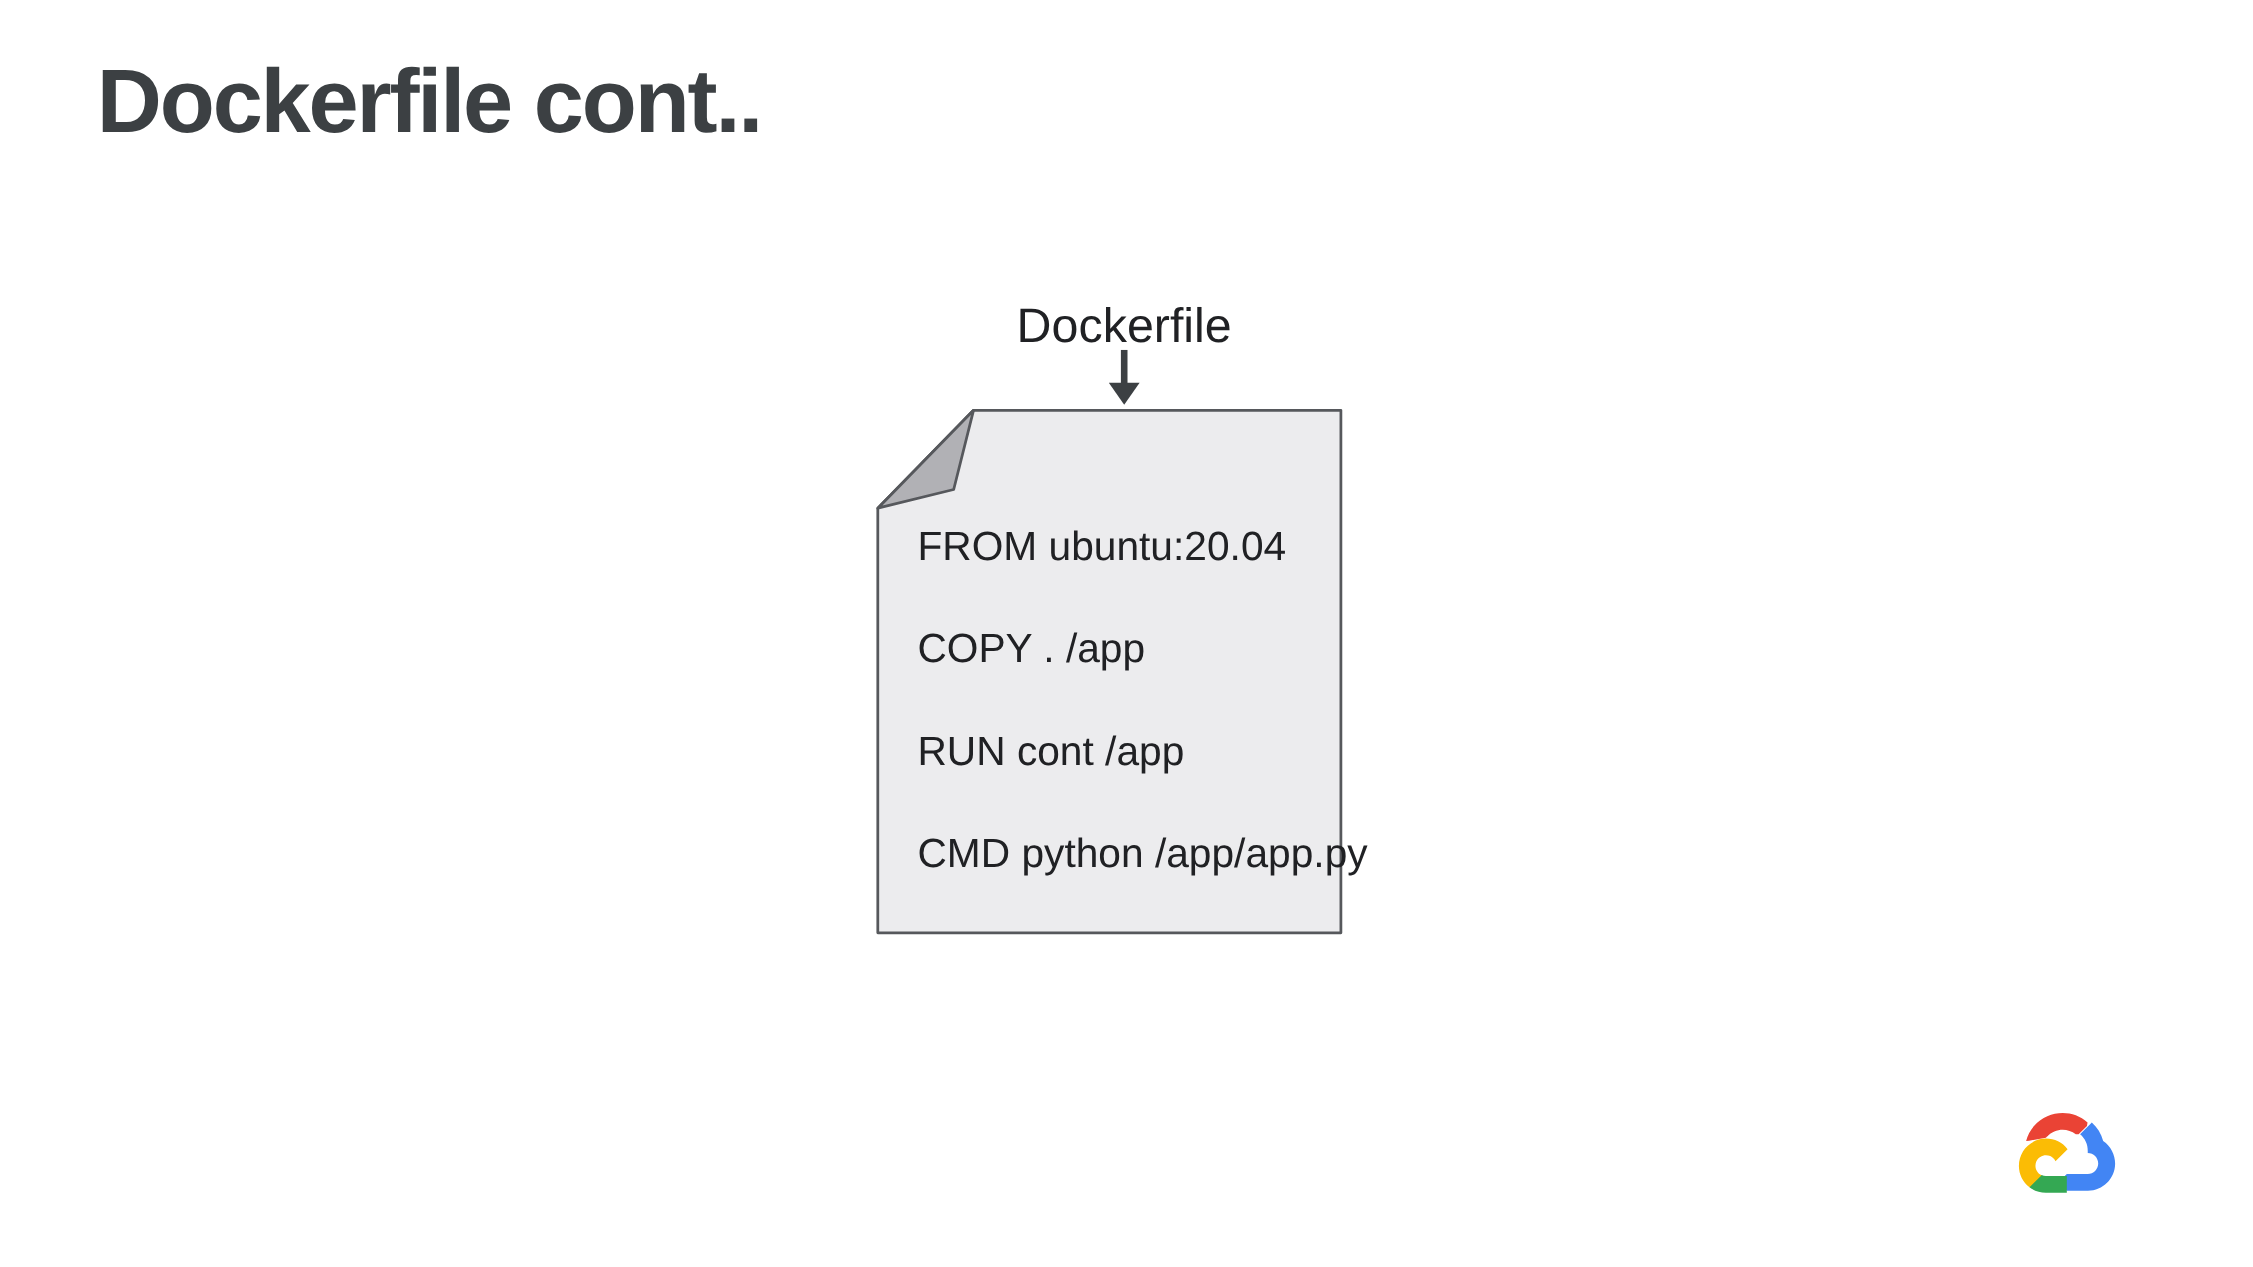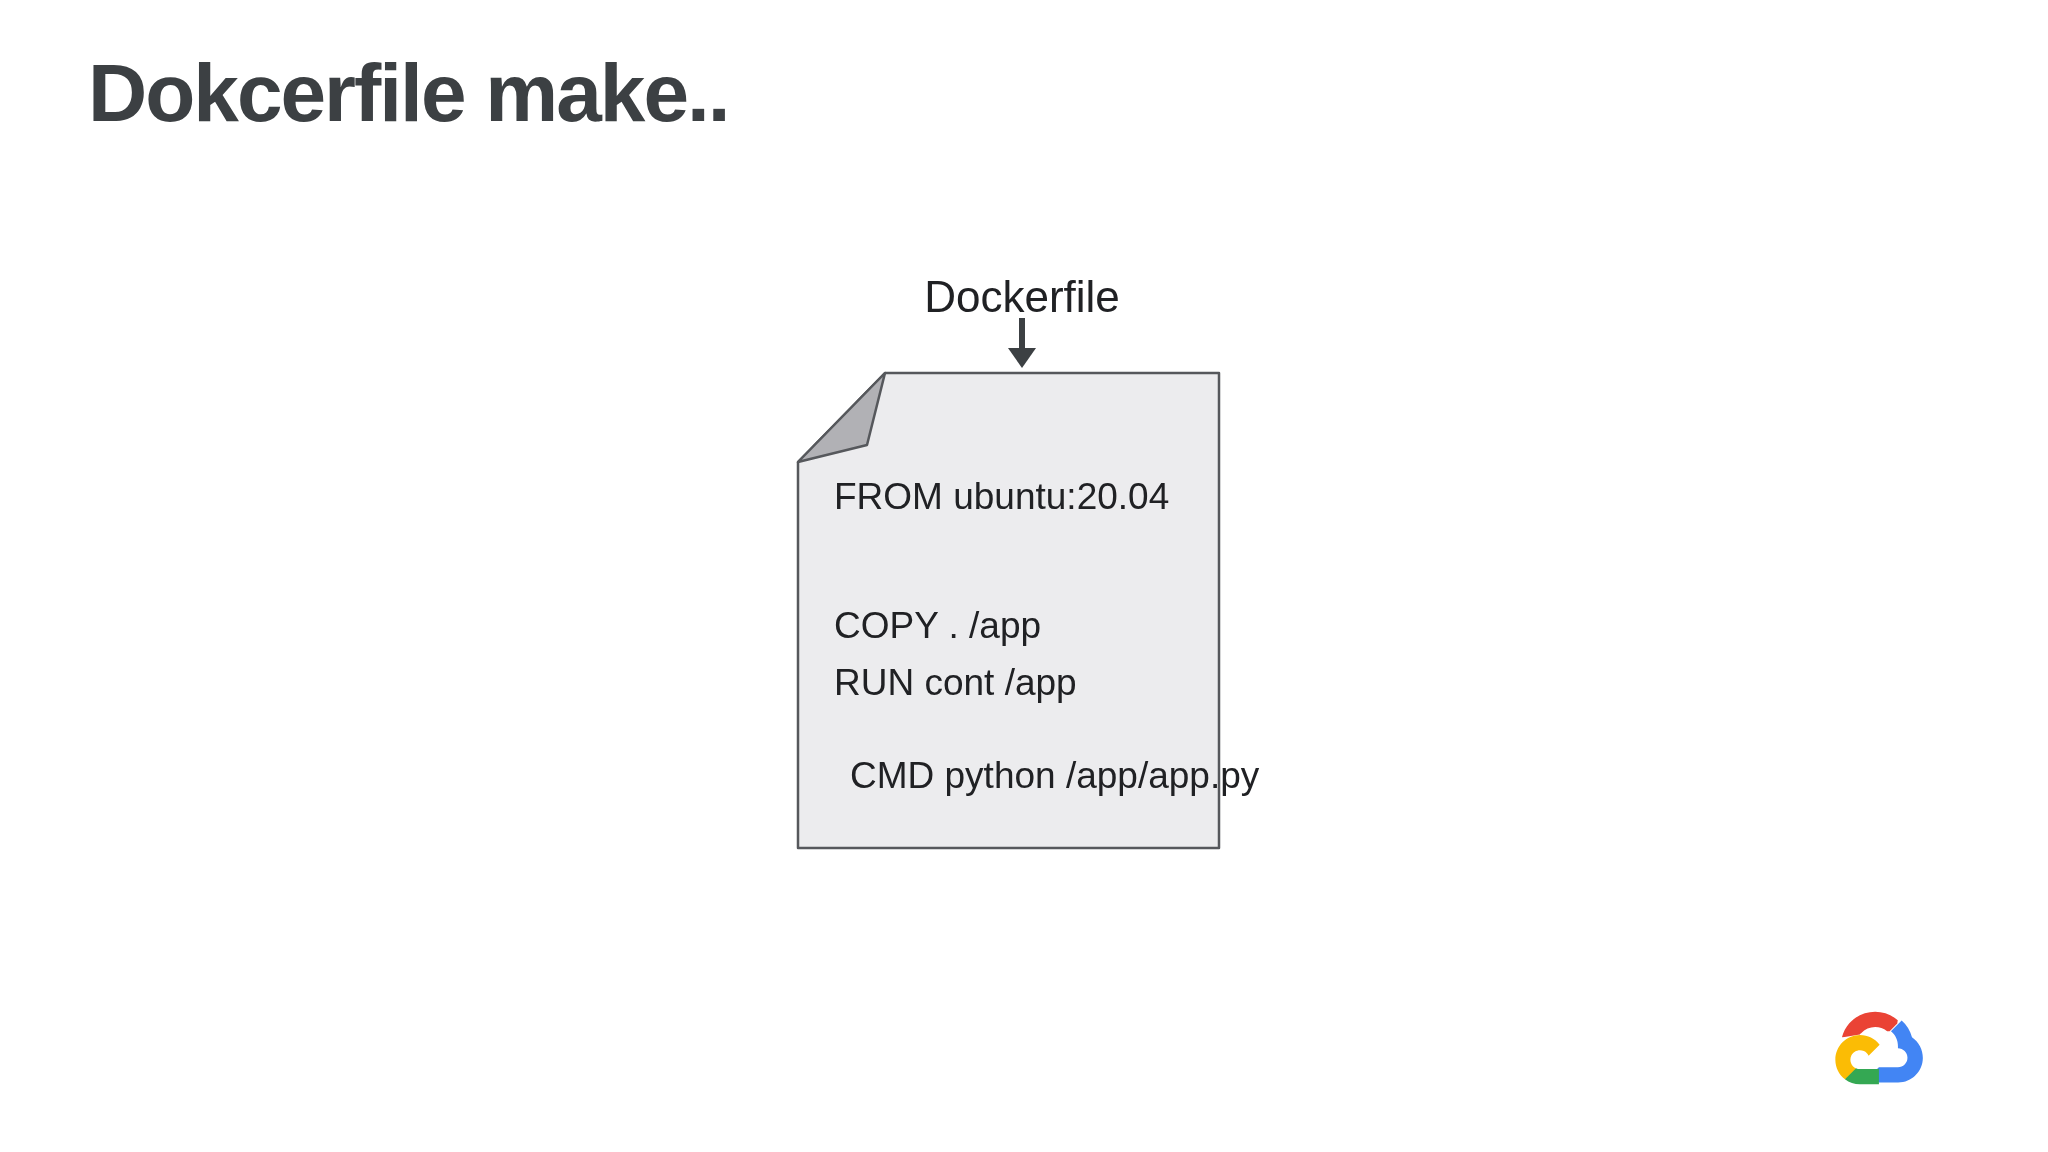--- a/index.html
+++ b/index.html
@@ -33,32 +33,32 @@
 
   .doc-wrap{position:absolute;left:796px;top:371px;width:426px;height:480px;}
   .doc-svg{position:absolute;left:0;top:0;}
 
   .doc-lines{position:absolute;left:0;top:0;width:426px;height:480px;}
   .doc-line{
     position:absolute;left:38px;height:48px;line-height:48px;
     font-size:37px;color:var(--text-color);white-space:nowrap;
   }
   .doc-line.l0{top:102px;}
-  .doc-line.l1{top:195px;margin-top:36px;}
+  .doc-line.l1{top:195px;}
   .doc-line.l2{top:288px;}
-  .doc-line.l3{top:381px;margin-left:16px;}
+  .doc-line.l3{top:381px;}
 
   .logo-svg{position:absolute;left:1830px;top:1010px;}
 </style>
 </head>
 <body>
 
 <div class="slide">
 
-  <div class="slide-title">Dokcerfile make..</div>
+  <div class="slide-title">Dockerfile cont..</div>
 
   <div class="doc-label">Dockerfile</div>
 
   <svg class="arrow-svg" width="36" height="52" viewBox="0 0 36 52" aria-hidden="true">
     <rect x="15" y="0" width="6" height="32" fill="#3c4043"></rect>
     <polygon points="4,30 32,30 18,50" fill="#3c4043"></polygon>
   </svg>
 
   <div class="doc-wrap">
     <svg class="doc-svg" width="426" height="480" viewBox="0 0 426 480" aria-hidden="true">

